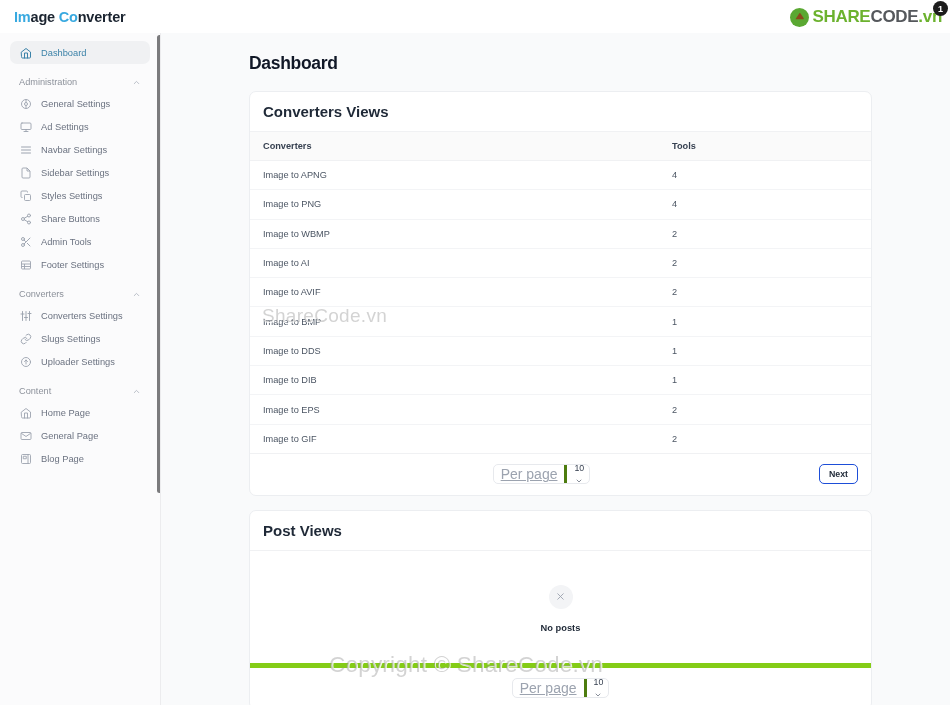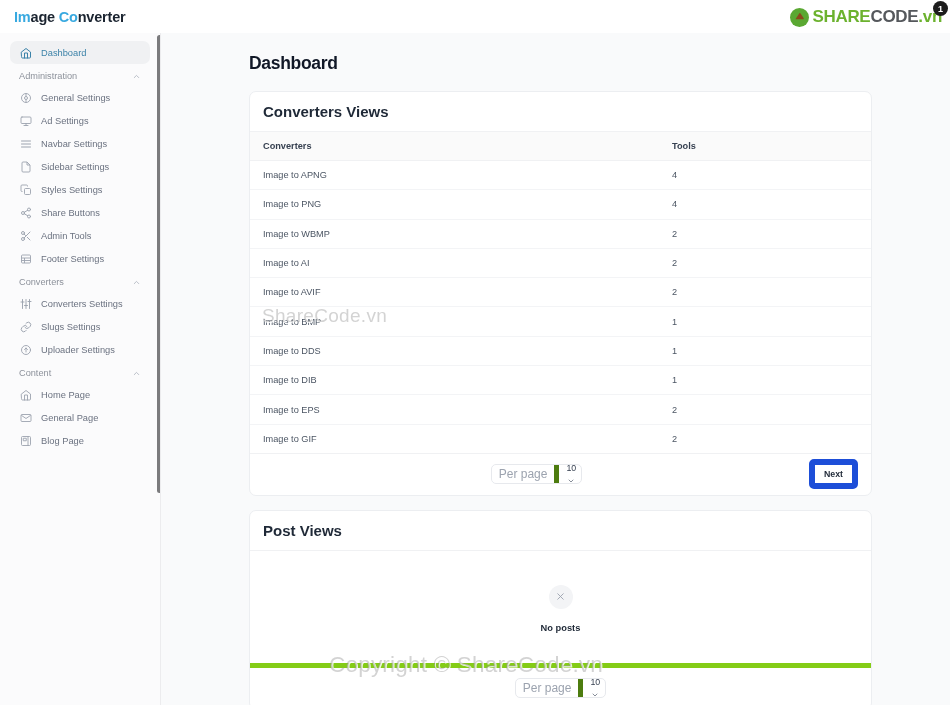--- a/index.html
+++ b/index.html
@@ -72,21 +72,21 @@
   .nav-item .ic {
     width: 13px; height: 13px; margin-right: 9px; flex: none;
     display: flex; align-items: center; justify-content: center;
   }
   .nav-item .ic svg { width: 12px; height: 12px; display: block; }
   .nav-item.active .ic svg { stroke: #3b82a8; }
   .nav-item .lbl { white-space: nowrap; }
 
   .nav-group {
     display: flex; align-items: center; justify-content: space-between;
-    margin: 7px 19px 5px 19px; color: #8d929b; font-size: 9.2px;
+    margin: 13px 19px 5px 19px; color: #8d929b; font-size: 9.2px;
   }
   .nav-group .chev { width: 9px; height: 9px; opacity: .75; }
   .nav-group .chev svg { width: 9px; height: 9px; display: block; }
 
   
   .main {
     position: absolute; top: 33px; left: 161px;
     width: 789px; height: 672px; background: #f9fafb;
     overflow: hidden; padding: 20px 78px 0 88px;
   }
@@ -120,30 +120,30 @@
     display: flex; align-items: center; height: 41px; padding: 0 13px;
   }
   .tfoot.center { justify-content: center; }
   .tfoot.spread { justify-content: space-between; }
   .perpage {
     display: inline-flex; align-items: center; height: 20px;
     border: 1px solid #e7e9ed; border-radius: 5px; overflow: hidden;
     background: #fff;
   }
   .perpage .pp-lbl {
-    font-size: 12px; color: #9ca3af; padding: 0 7px;
-    border-right: 5px solid #4d7c0f; line-height: 18px;
+    font-size: 14px; color: #9ca3af; padding: 0 7px;
+    border-right: 3px solid #4d7c0f; line-height: 18px; text-decoration: underline;
   }
   .perpage .pp-val {
     font-size: 8.8px; color: #374151; padding: 0 5px 0 7px;
     display: flex; align-items: center; gap: 4px; flex-direction: column;
   }
   .perpage .pp-val svg { width: 8px; height: 8px; display: block; }
   .nextbtn {
-    border: 6px solid #1d4ed8; border-radius: 5px; background: #fff;
+    border: 1px solid #1d4ed8; border-radius: 5px; background: #fff;
     font-size: 8.8px; font-weight: 700; color: #1f2937;
     padding: 4px 9px; cursor: pointer;
   }
   .pp-spacer { width: 1px; }
 
   .empty {
     display: flex; flex-direction: column; align-items: center;
     justify-content: center; padding: 34px 0 30px;
     border-bottom: 5px solid #84cc16;
   }

